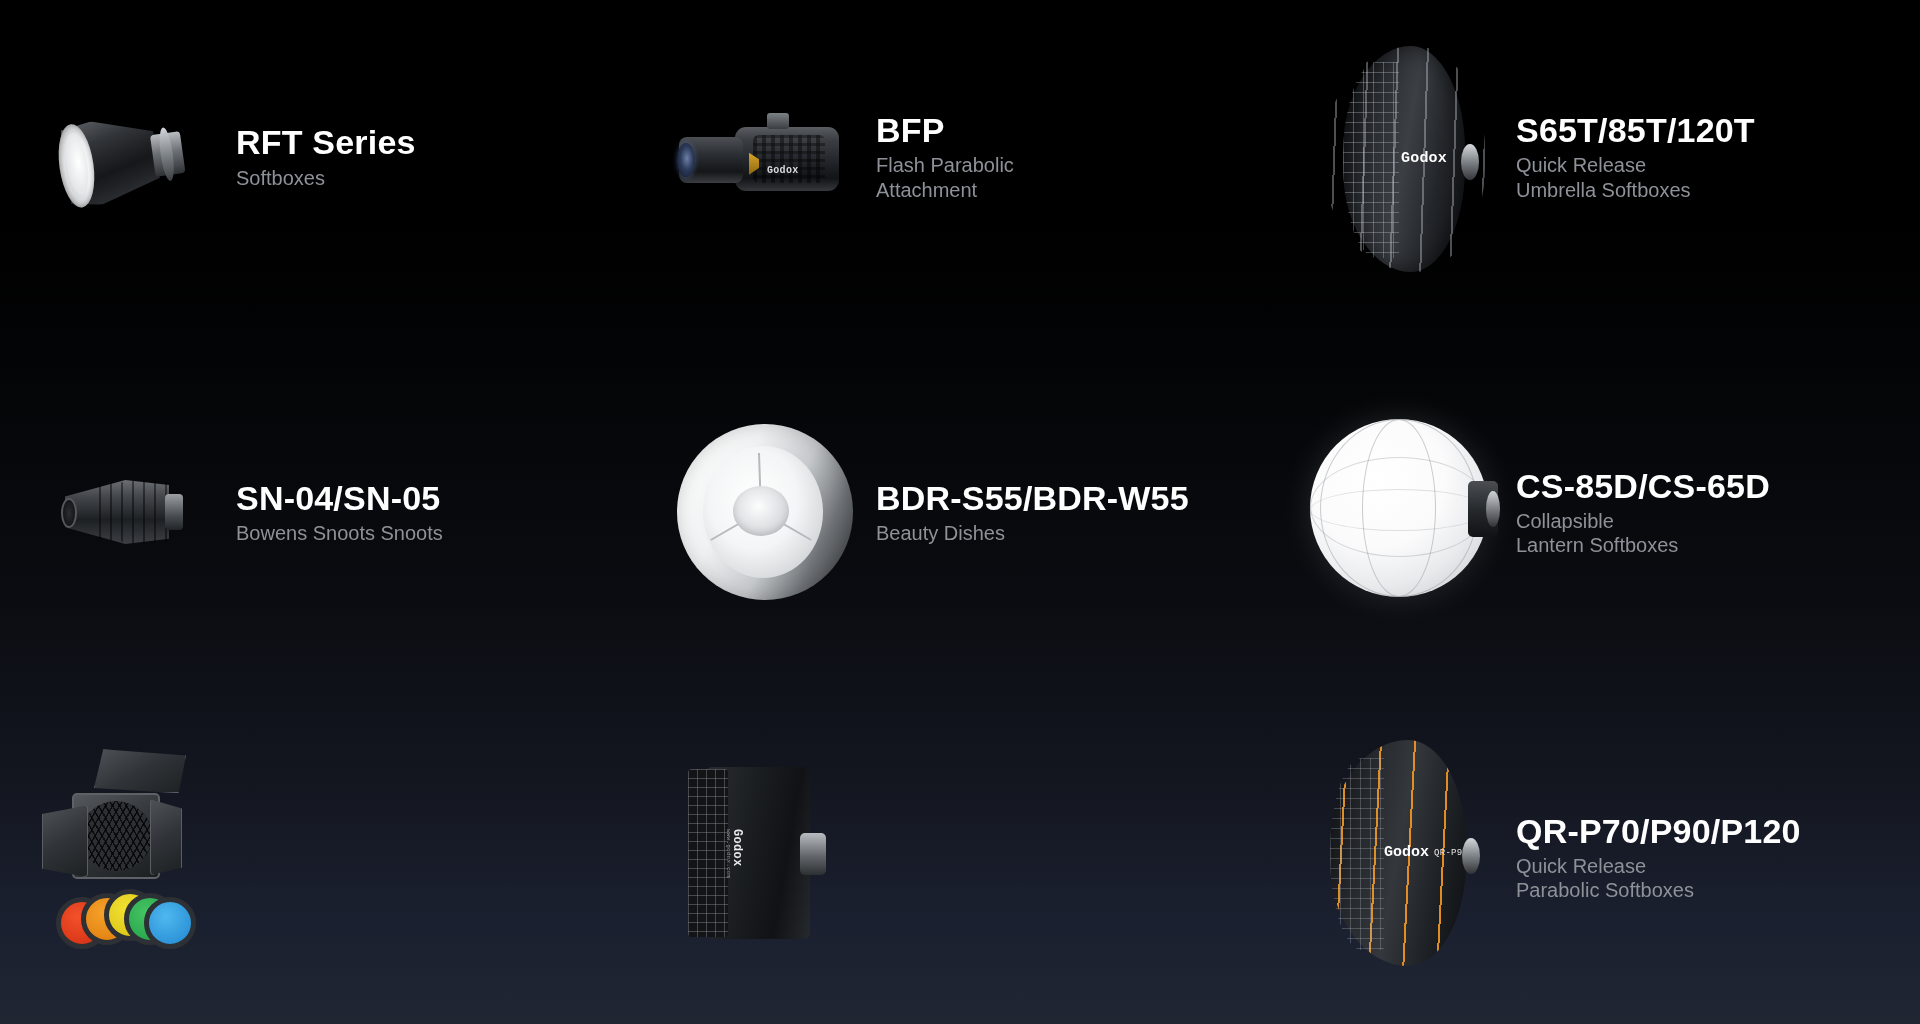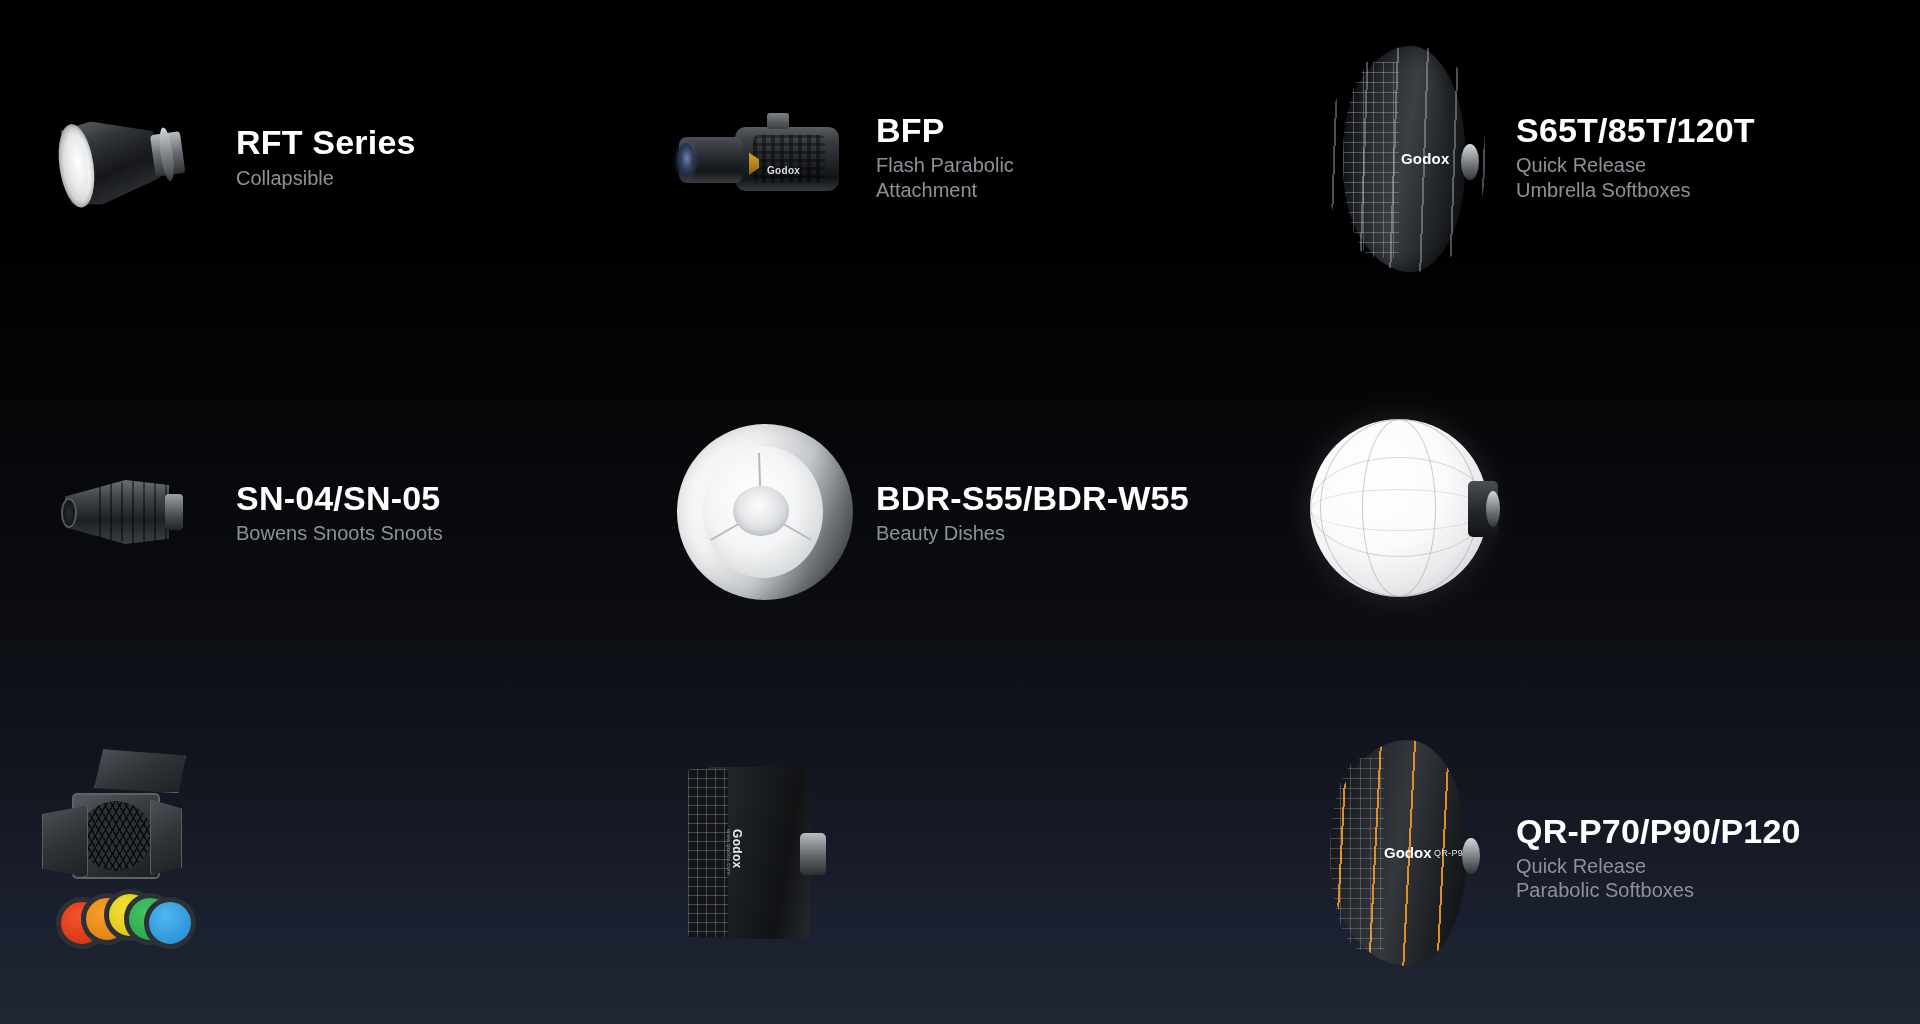--- a/index.html
+++ b/index.html
@@ -26,21 +26,21 @@
   .cell {
     position:relative;
     display:flex;
     align-items:center;
     padding-left:30px;
   }
   .art {
     position:relative;
     width:190px; height:230px;
     flex:0 0 190px;
-    display:flex; align-items:center; justify-content:center;
+    display:flex; align-items:center; justify-content:center;font-family:Liberation Mono, monospace;
   }
   .labels { margin-left:16px; }
   .title {
     color:#ffffff;
     font-size:34px;
     font-weight:bold;
     letter-spacing:0.2px;
     line-height:1.15;
     white-space:nowrap;
   }
@@ -326,21 +326,21 @@
       <div class="art">
         <div class="reflector">
           <div class="cone"></div>
           <div class="dish"></div>
           <div class="mount"></div>
           <div class="ring"></div>
         </div>
       </div>
       <div class="labels">
         <div class="title">RFT Series</div>
-        <div class="subtitle">Collapsible</div>
+        <div class="subtitle">Softboxes</div>
       </div>
     </div>
 
     <div class="cell r1">
       <div class="art">
         <div class="projector">
           <div class="barrel"></div>
           <div class="vents"></div>
           <div class="accent"></div>
           <div class="lens"></div>
@@ -409,20 +409,25 @@
       <div class="art">
         <div class="lantern">
           <div class="ball"></div>
           <div class="seam s1"></div>
           <div class="seam s2"></div>
           <div class="seam s3"></div>
           <div class="seam s4"></div>
           <div class="mount"></div>
           <div class="mountring"></div>
         </div>
+      </div>
+      <div class="labels">
+        <div class="title">CS-85D/CS-65D</div>
+        <div class="subtitle">Collapsible
+Lantern Softboxes</div>
       </div>
     </div>
 
     <div class="cell r3">
       <div class="art">
         <div class="barndoor">
           <div class="frame"></div>
           <div class="honey"></div>
           <div class="flap ftop"></div>
           <div class="flap fleft"></div>

